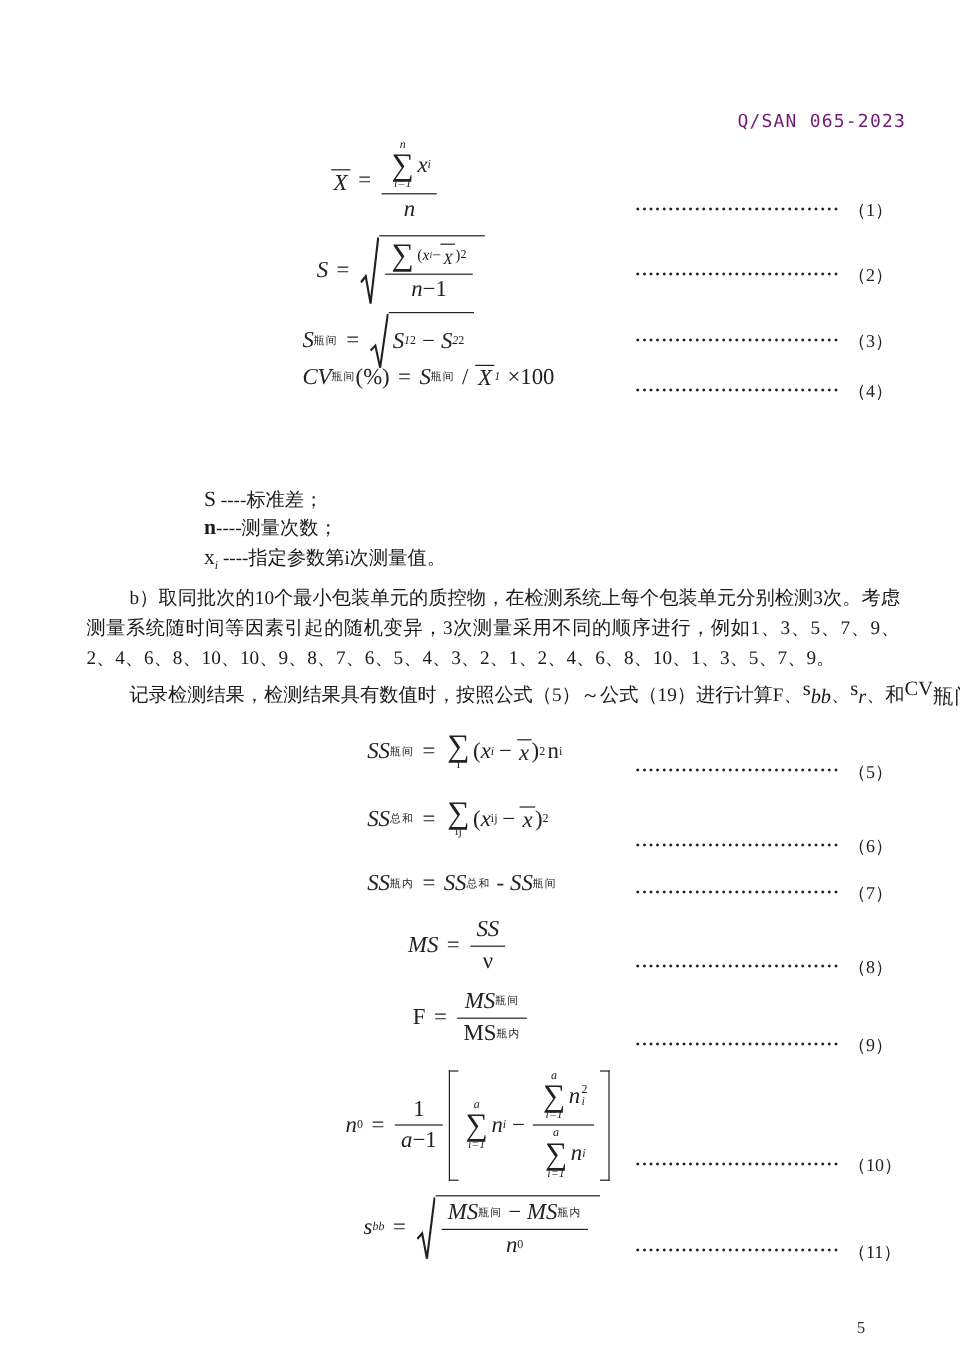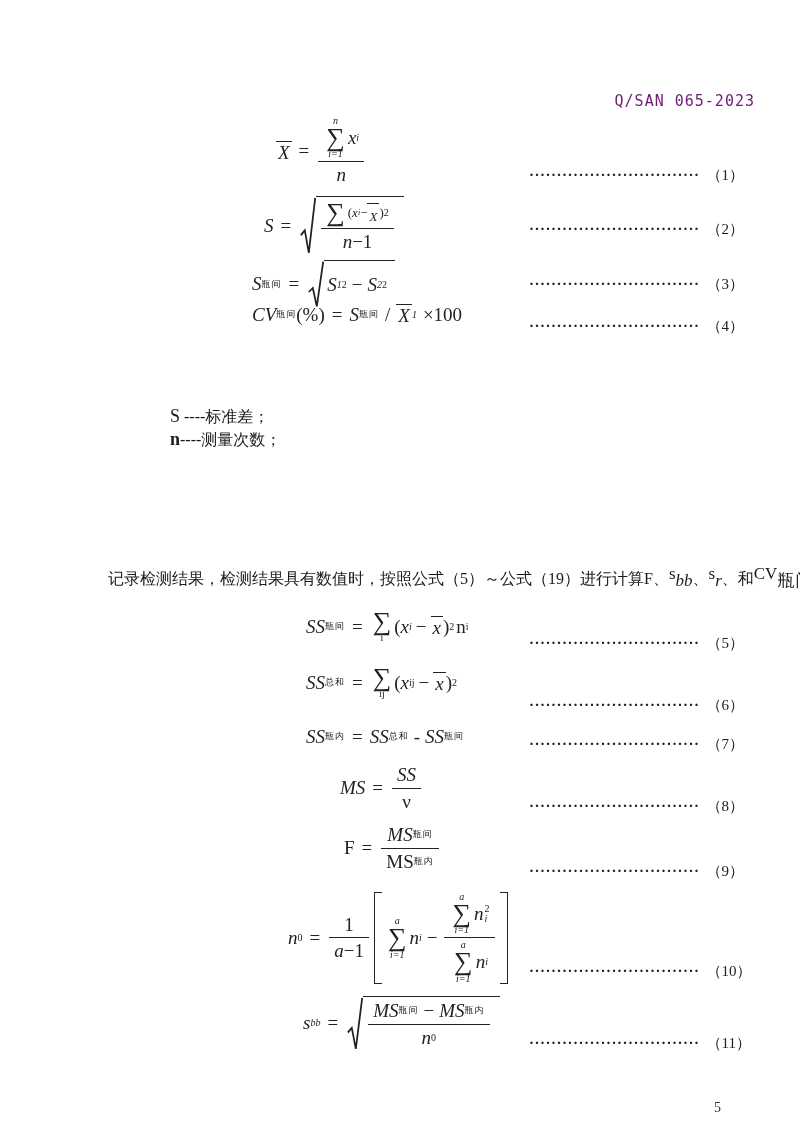--- a/index.html
+++ b/index.html
@@ -158,21 +158,26 @@
   </div>
 
 
   <div class="txt" style="top:404px;left:170px;">
     <span class="mathv" style="font-size:18px;">S</span>
     <span>----标准差；</span>
   </div>
   <div class="txt" style="top:427px;left:170px;">
     <span class="mathv" style="font-size:18px;font-weight:600;">n</span><span>----测量次数；</span>
   </div>
-
+  <div class="txt" style="top:452px;left:170px;">
+    <span class="mathv" style="font-size:18px;">x</span><sub>i</sub>
+    <span>----指定参数第i次测量值。</span>
+  </div>
+
+  <div class="blk ind" style="top:486px;left:72px;width:678px;">b）取同批次的10个最小包装单元的质控物，在检测系统上每个包装单元分别检测3次。考虑测量系统随时间等因素引起的随机变异，3次测量采用不同的顺序进行，例如1、3、5、7、9、2、4、6、8、10、10、9、8、7、6、5、4、3、2、1、2、4、6、8、10、1、3、5、7、9。</div>
 
   <div class="txt" style="top:566px;left:72px;width:720px;">
     <span style="padding-left:36px;">记录检测结果，检测结果具有数值时，按照公式（5）～公式（19）进行计算F、</span><span class="mathv mraise">s</span><sub class="mraise" style="top:-2px;">bb</sub><span>、</span><span class="mathv mraise">s</span><sub class="mraise" style="top:-2px;">r</sub><span>、和</span><span class="mathv mraise">CV</span><sub class="cn mraise" style="top:-2px;">瓶间</sub>
   </div>
 
   <div class="eq" style="top:610px;left:306px;">
     <span class="it">SS</span>
       <sub class="cn">瓶间</sub>
     <span class="eqs">=</span>
     <span class="sm">

